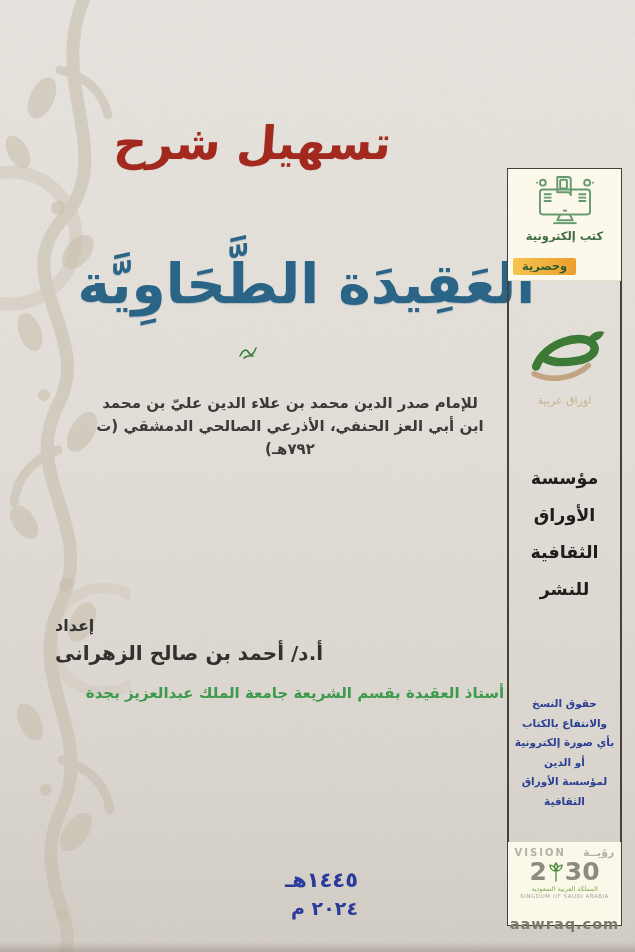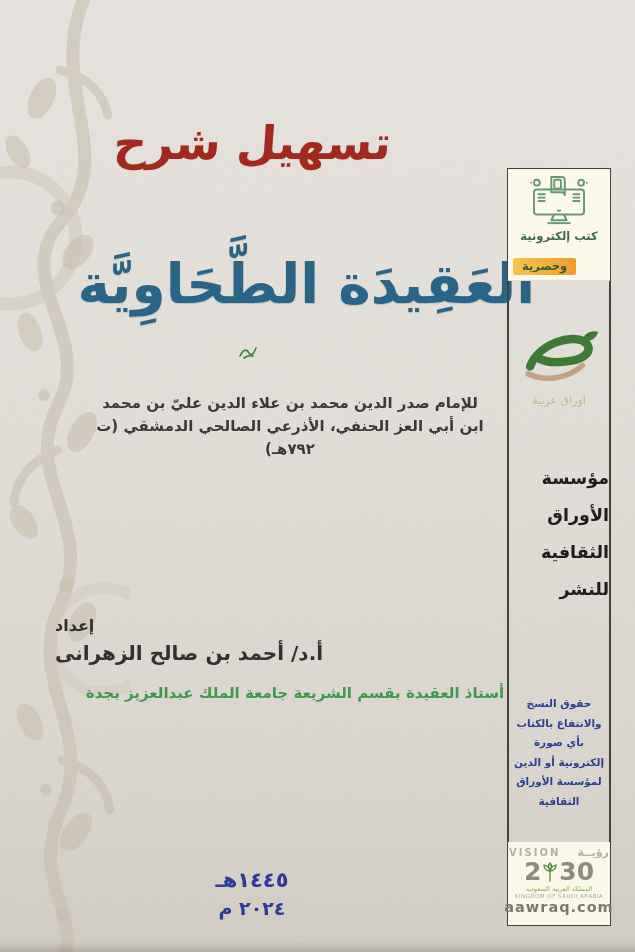--- a/index.html
+++ b/index.html
@@ -43,70 +43,70 @@
     position:absolute; top:616px; left:55px; width:400px; text-align:left;
     direction:rtl; color:#33312e;
   }
   .prep-label { font-size:16px; font-weight:bold; }
   .prep-name  { font-size:20px; font-weight:bold; margin-top:6px; }
   .prep-title {
     position:absolute; top:684px; left:75px; width:440px; text-align:center;
     direction:rtl; color:#3c9a4c; font-size:15px; font-weight:bold;
   }
   .date-block {
-    position:absolute; top:868px; left:152px; width:200px; text-align:center;
+    position:absolute; top:868px; left:158px; width:200px; text-align:right;
     direction:rtl; color:#2b3a9b; font-weight:bold;
   }
   .date-hijri { font-size:21px; }
   .date-greg  { font-size:19px; margin-top:5px; }
 
   
   .sidebar-box {
-    position:absolute; left:507px; top:168px; width:104px; height:758px;
+    position:absolute; left:507px; top:168px; width:115px; height:758px;
     border:2px solid #45423c;
   }
   .ebook-badge {
     position:absolute; top:-1px; left:-1px; right:-1px; height:112px;
     background:#fcf8ec; border-bottom:1px solid #e7e0c9;
     display:flex; flex-direction:column; align-items:center; padding-top:6px;
   }
   .ebook-badge .ebook-label {
     direction:rtl; color:#3e6b44; font-size:11.5px; font-weight:bold; margin-top:2px;
   }
   .exclusive-badge {
     position:absolute; left:5px; bottom:5px; direction:rtl;
     background:linear-gradient(90deg,#f5c44e,#ed9d2e);
     color:#2f5d31; font-size:11.5px; font-weight:bold;
     padding:1px 9px 2px; border-radius:2px;
   }
   .awraq-logo { position:absolute; top:158px; left:0; right:0; text-align:center; }
   .awraq-label { direction:rtl; color:#c9b28f; font-size:11px; margin-top:0; }
 
   .publisher-block {
-    position:absolute; top:290px; left:0; right:0; 
+    position:absolute; top:290px; left:0; right:0; text-align:center;
     direction:rtl; color:#1e1d1b; font-size:17.5px; font-weight:bold; line-height:37px;
   }
   .copyright-block {
     position:absolute; top:524px; left:2px; right:2px; text-align:center;
     direction:rtl; color:#2b3f94; font-size:10.5px; font-weight:bold; line-height:19.5px;
   }
   .vision-badge {
     position:absolute; bottom:-1px; left:-1px; right:-1px; height:83px;
     background:#fbf7e9; display:flex; flex-direction:column; align-items:center;
     padding-top:4px;
   }
   .vision-row1 { display:flex; align-items:center; gap:17px; color:#b5b0a6;
                  font-size:10px; font-weight:bold; letter-spacing:2px; }
   .vision-row1 .ar { letter-spacing:0; font-size:11px; }
   .vision-row2 { display:flex; align-items:center; color:#8f8a80;
                  font-size:25px; font-weight:bold; line-height:25px; }
   .vision-ksa-ar { color:#7fae4f; font-size:6.5px; margin-top:1px; }
   .vision-ksa-en { color:#a8a399; font-size:5.5px; letter-spacing:.5px; }
   .vision-site { color:#7d786e; font-size:14.5px; font-weight:bold;
-                 letter-spacing:1px; margin-top:0; }
+                 letter-spacing:1px; margin-top:17px; }
 </style>
 </head>
 <body>
 
 <div class="page">
 
   <svg class="arabesque" width="130" height="952" viewBox="0 0 130 952">
     <g fill="none" stroke="#c8bdac" stroke-linecap="round" opacity="0.55">
       <path d="M100 -30 C30 70 125 150 62 220 C8 280 95 335 58 405 C20 478 98 525 60 605 C24 682 98 732 60 812 C30 882 84 918 62 960" stroke-width="13"></path>
       <circle cx="10" cy="238" r="66" stroke-width="13" opacity="0.7"></circle>

